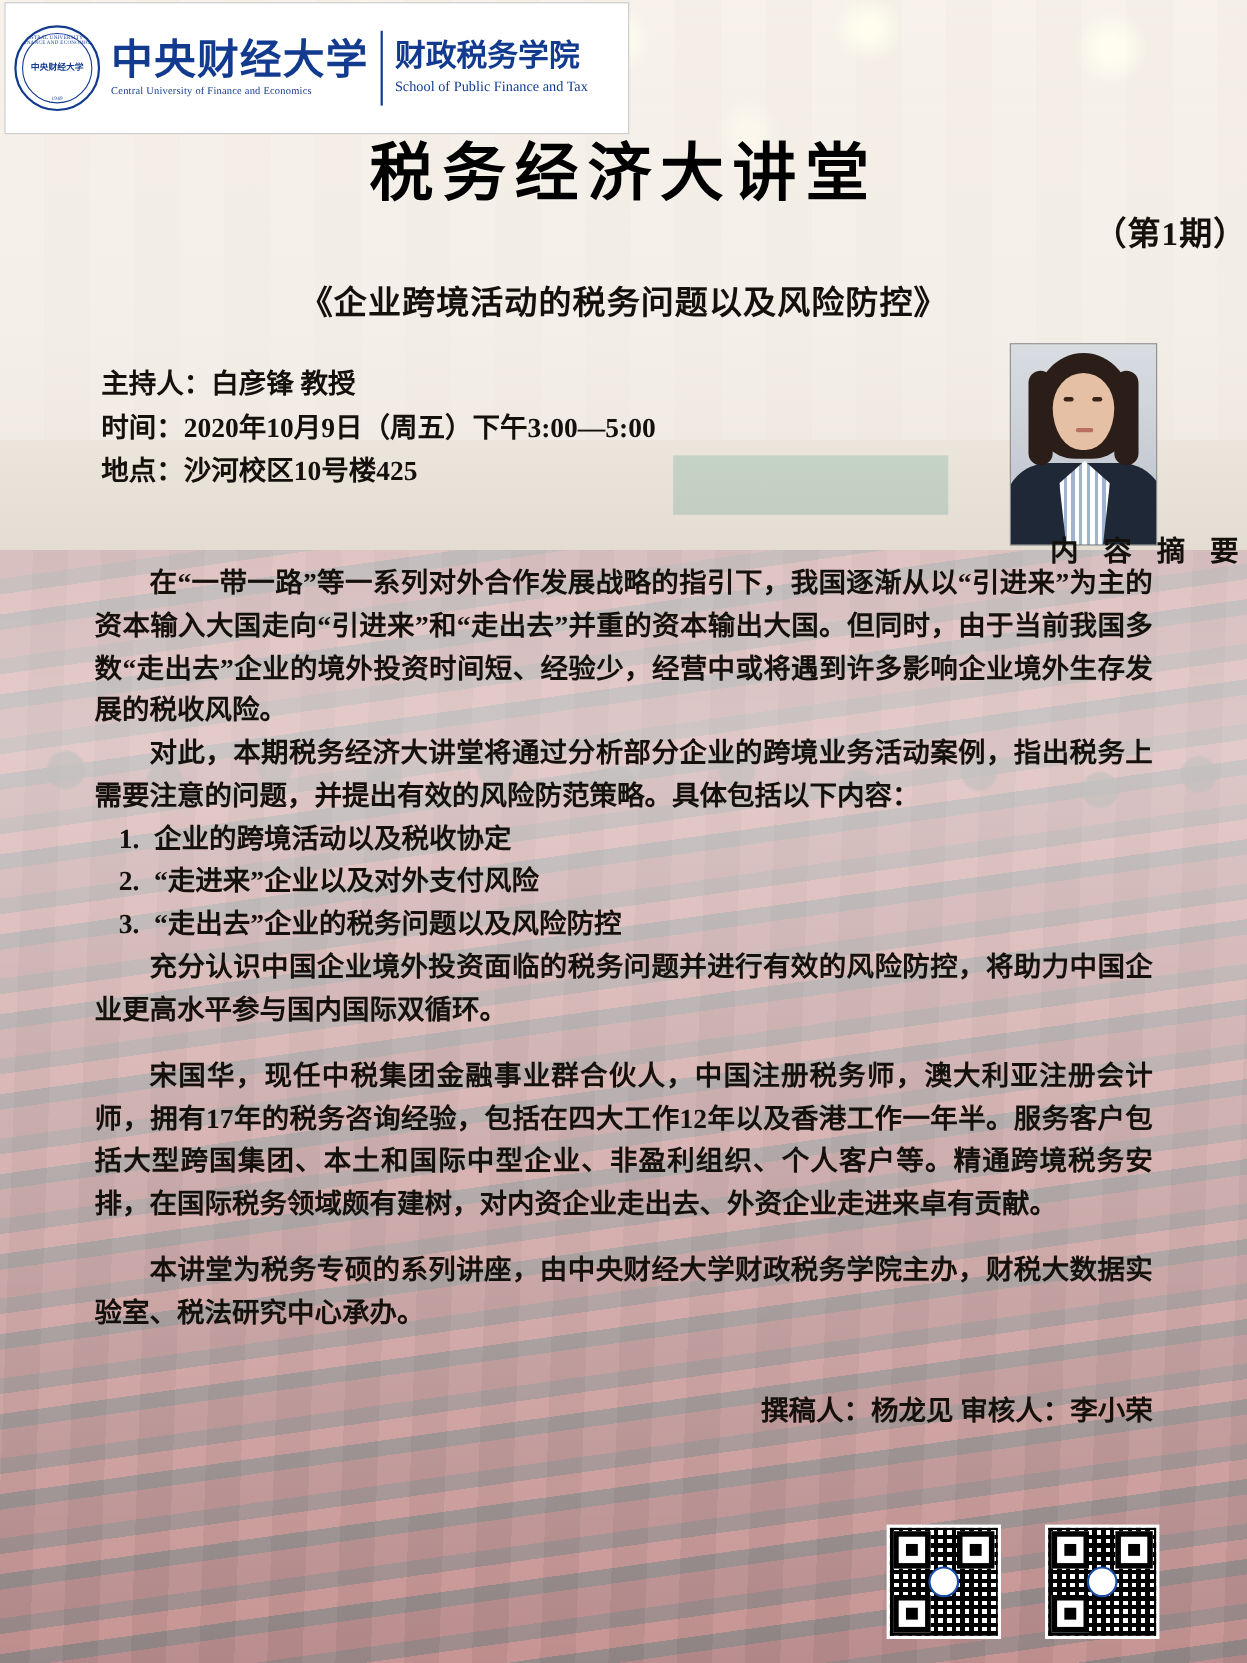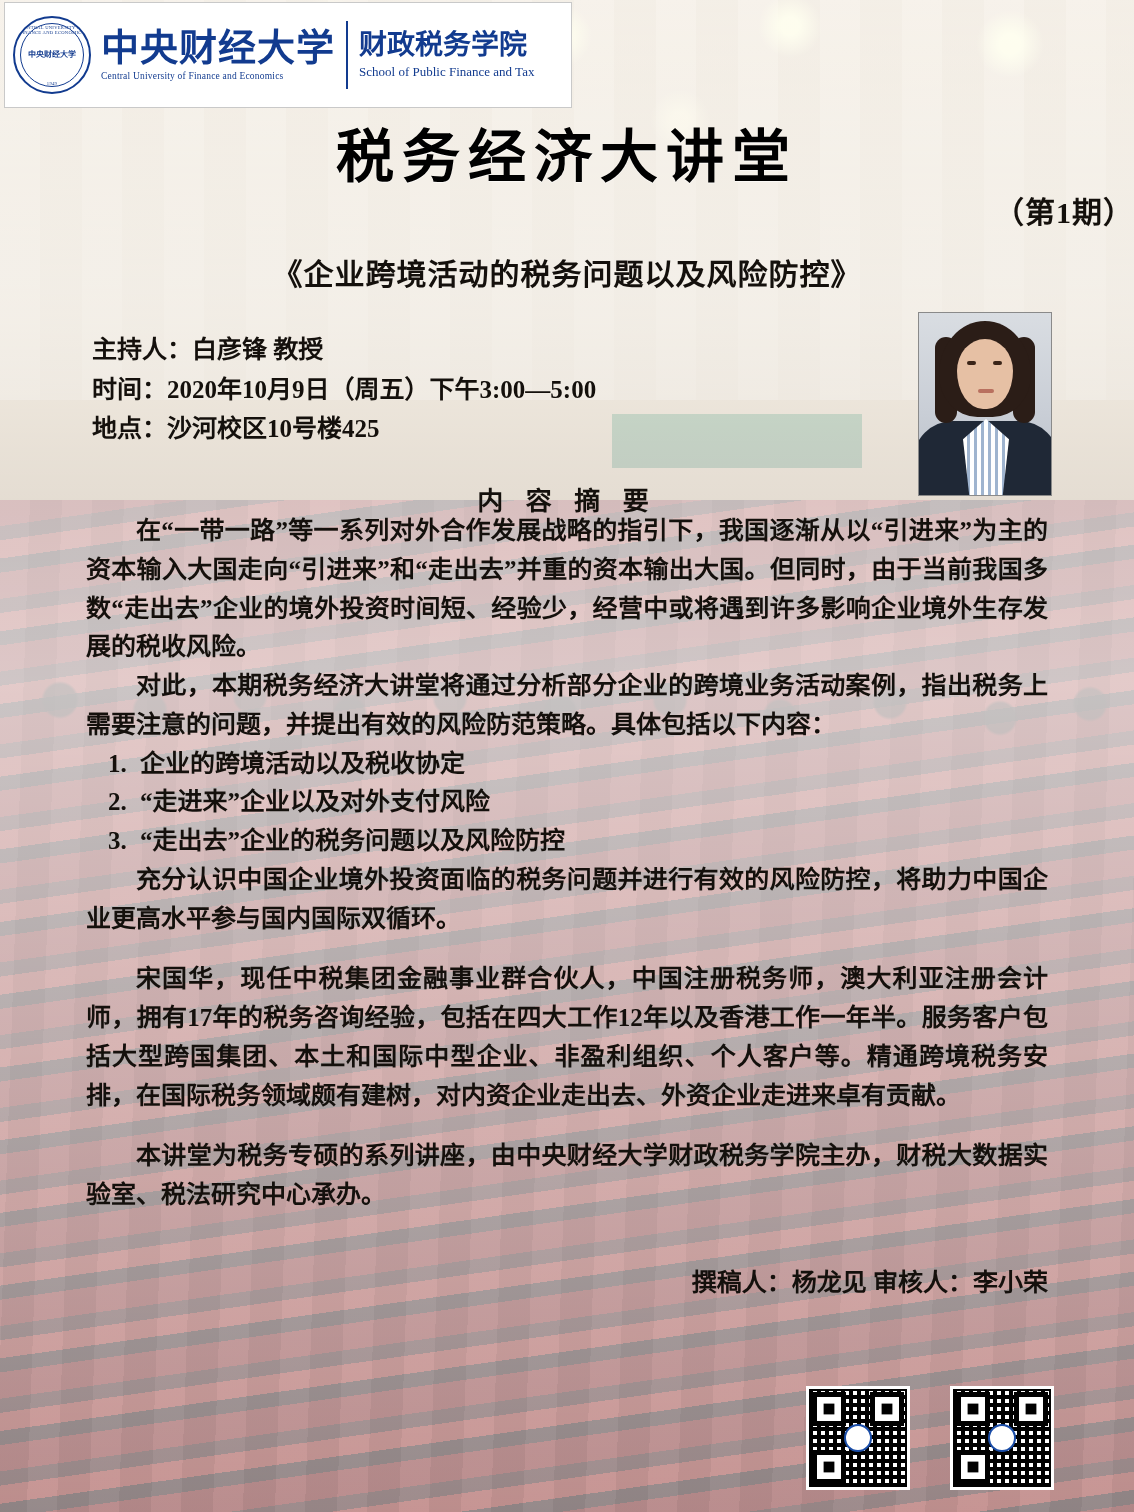--- a/index.html
+++ b/index.html
@@ -85,21 +85,21 @@
       radial-gradient(circle at 1090px 64px, rgba(30,20,18,.7) 0 15px, rgba(30,20,18,0) 18px);
   }
   .bg-wash {
     position: absolute; inset: 0;
     background: linear-gradient(180deg, rgba(255,255,255,.46) 0%, rgba(255,255,255,.66) 18%, rgba(255,255,255,.74) 45%, rgba(255,255,255,.62) 72%, rgba(255,255,255,.48) 100%);
   }
 
   
   .logo-box {
     position: absolute; left: 4px; top: 2px;
-    width: 568px; height: 106px;
+    width: 568px; height: 120px;
     background: #ffffff;
     border: 1px solid #c9c9c9;
     display: flex; align-items: center;
     box-sizing: border-box;
     padding: 4px 8px;
   }
   .logo-seal {
     width: 74px; height: 74px; flex: 0 0 74px;
     border-radius: 50%;
     border: 2px solid #123b8f;
@@ -218,21 +218,21 @@
   }
   .portrait .shirt {
     position: absolute; left: 44px; top: 106px; width: 46px; height: 78px;
     background: repeating-linear-gradient(90deg,#ffffff 0 4px,#9fb4cf 4px 7px);
     clip-path: polygon(50% 0, 100% 26%, 86% 100%, 14% 100%, 0 26%);
   }
 
   
   .section-head {
     position: absolute; left: 0; right: 0; top: 480px;
-    text-align: center;
+    text-align: right;
     font-size: 26px; font-weight: bold; letter-spacing: 8px;
   }
   .body-text {
     position: absolute; left: 86px; top: 512px; width: 962px;
     font-size: 25px;
     line-height: 1.55;
     text-align: justify;
     font-weight: bold;
   }
   .body-text p { margin: 0 0 0 0; text-indent: 2em; }

